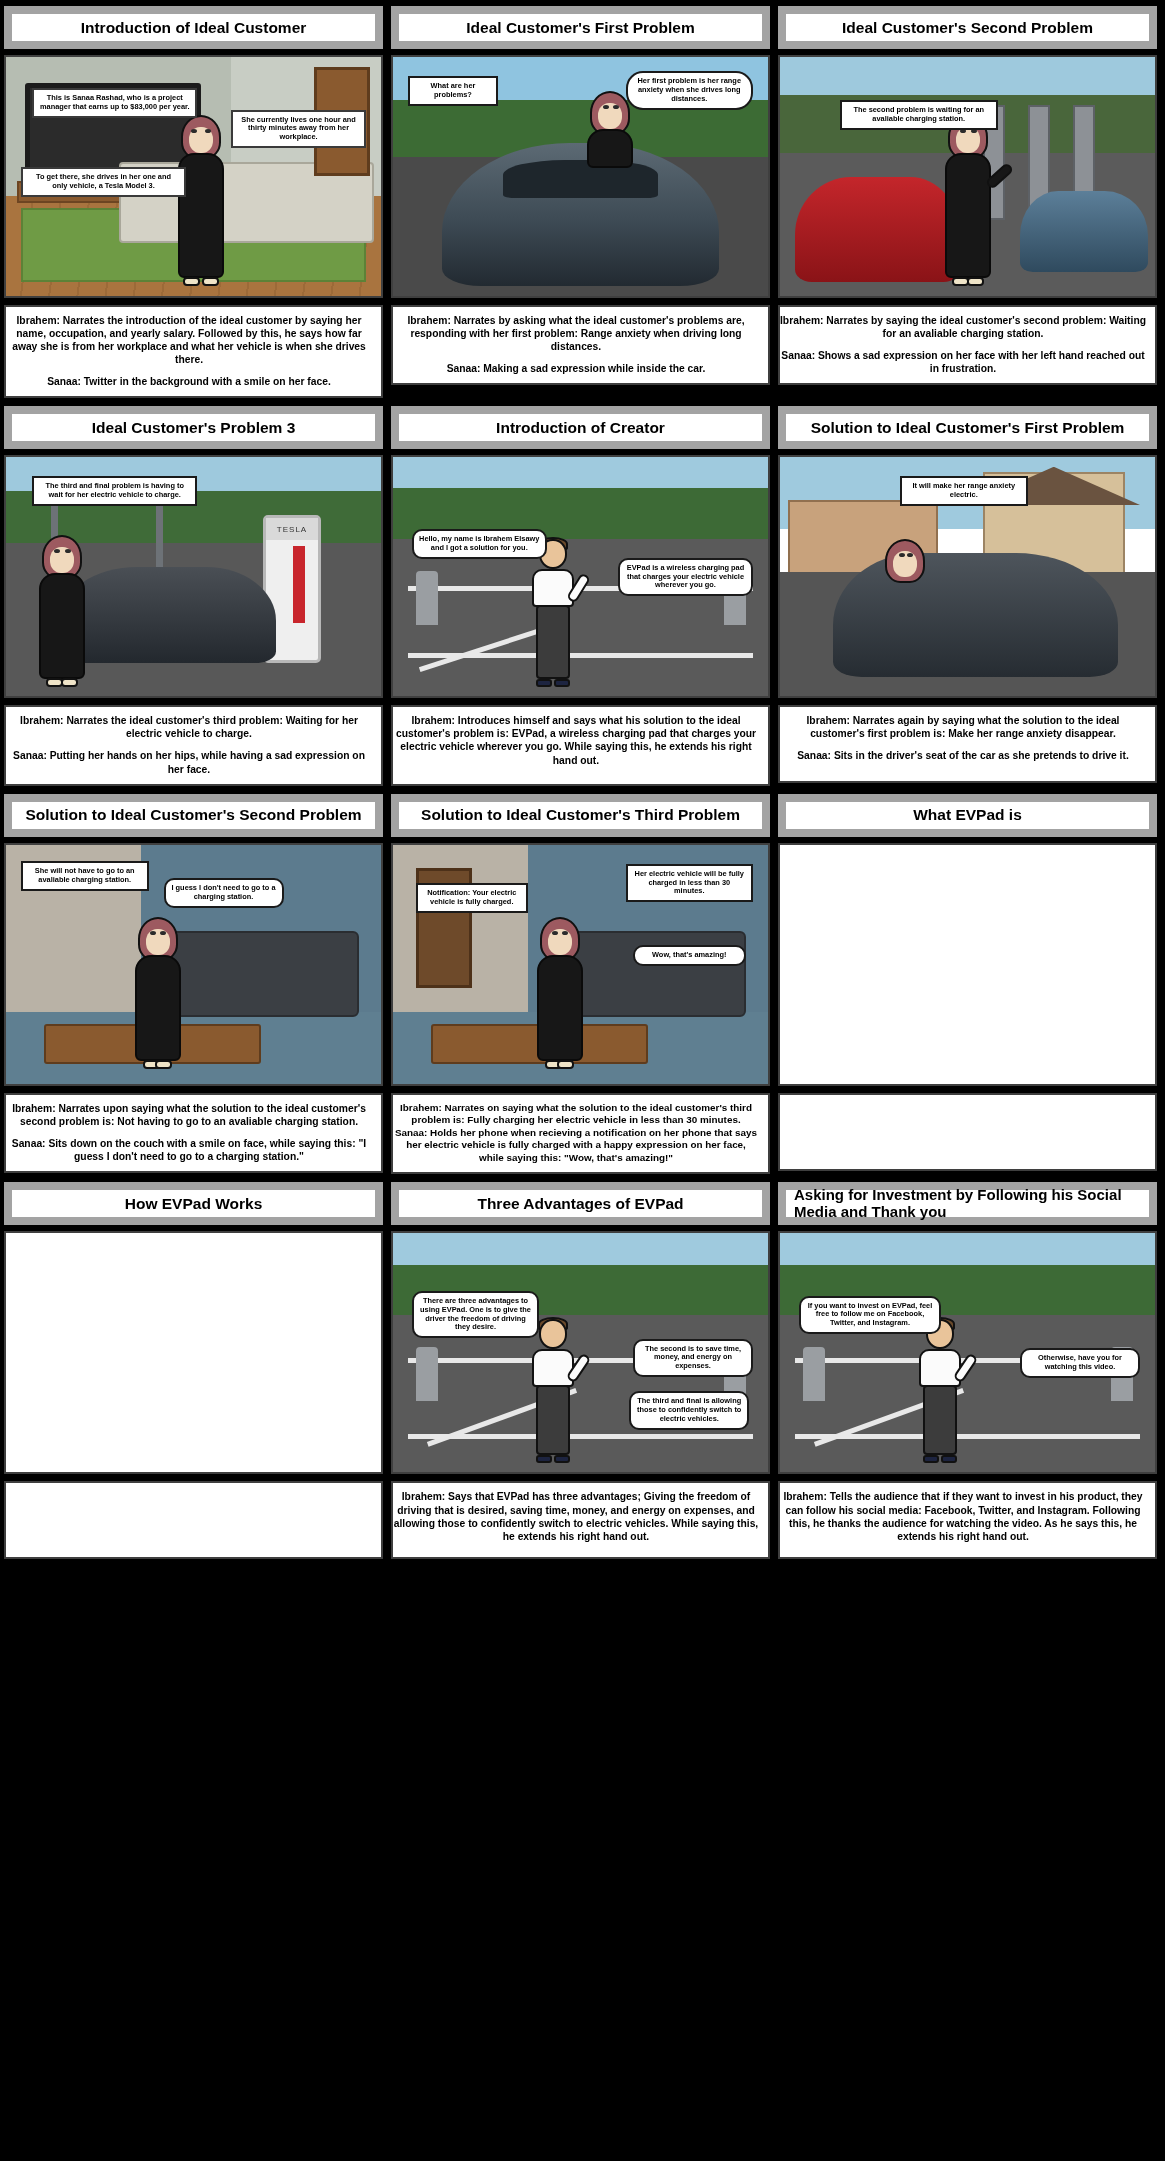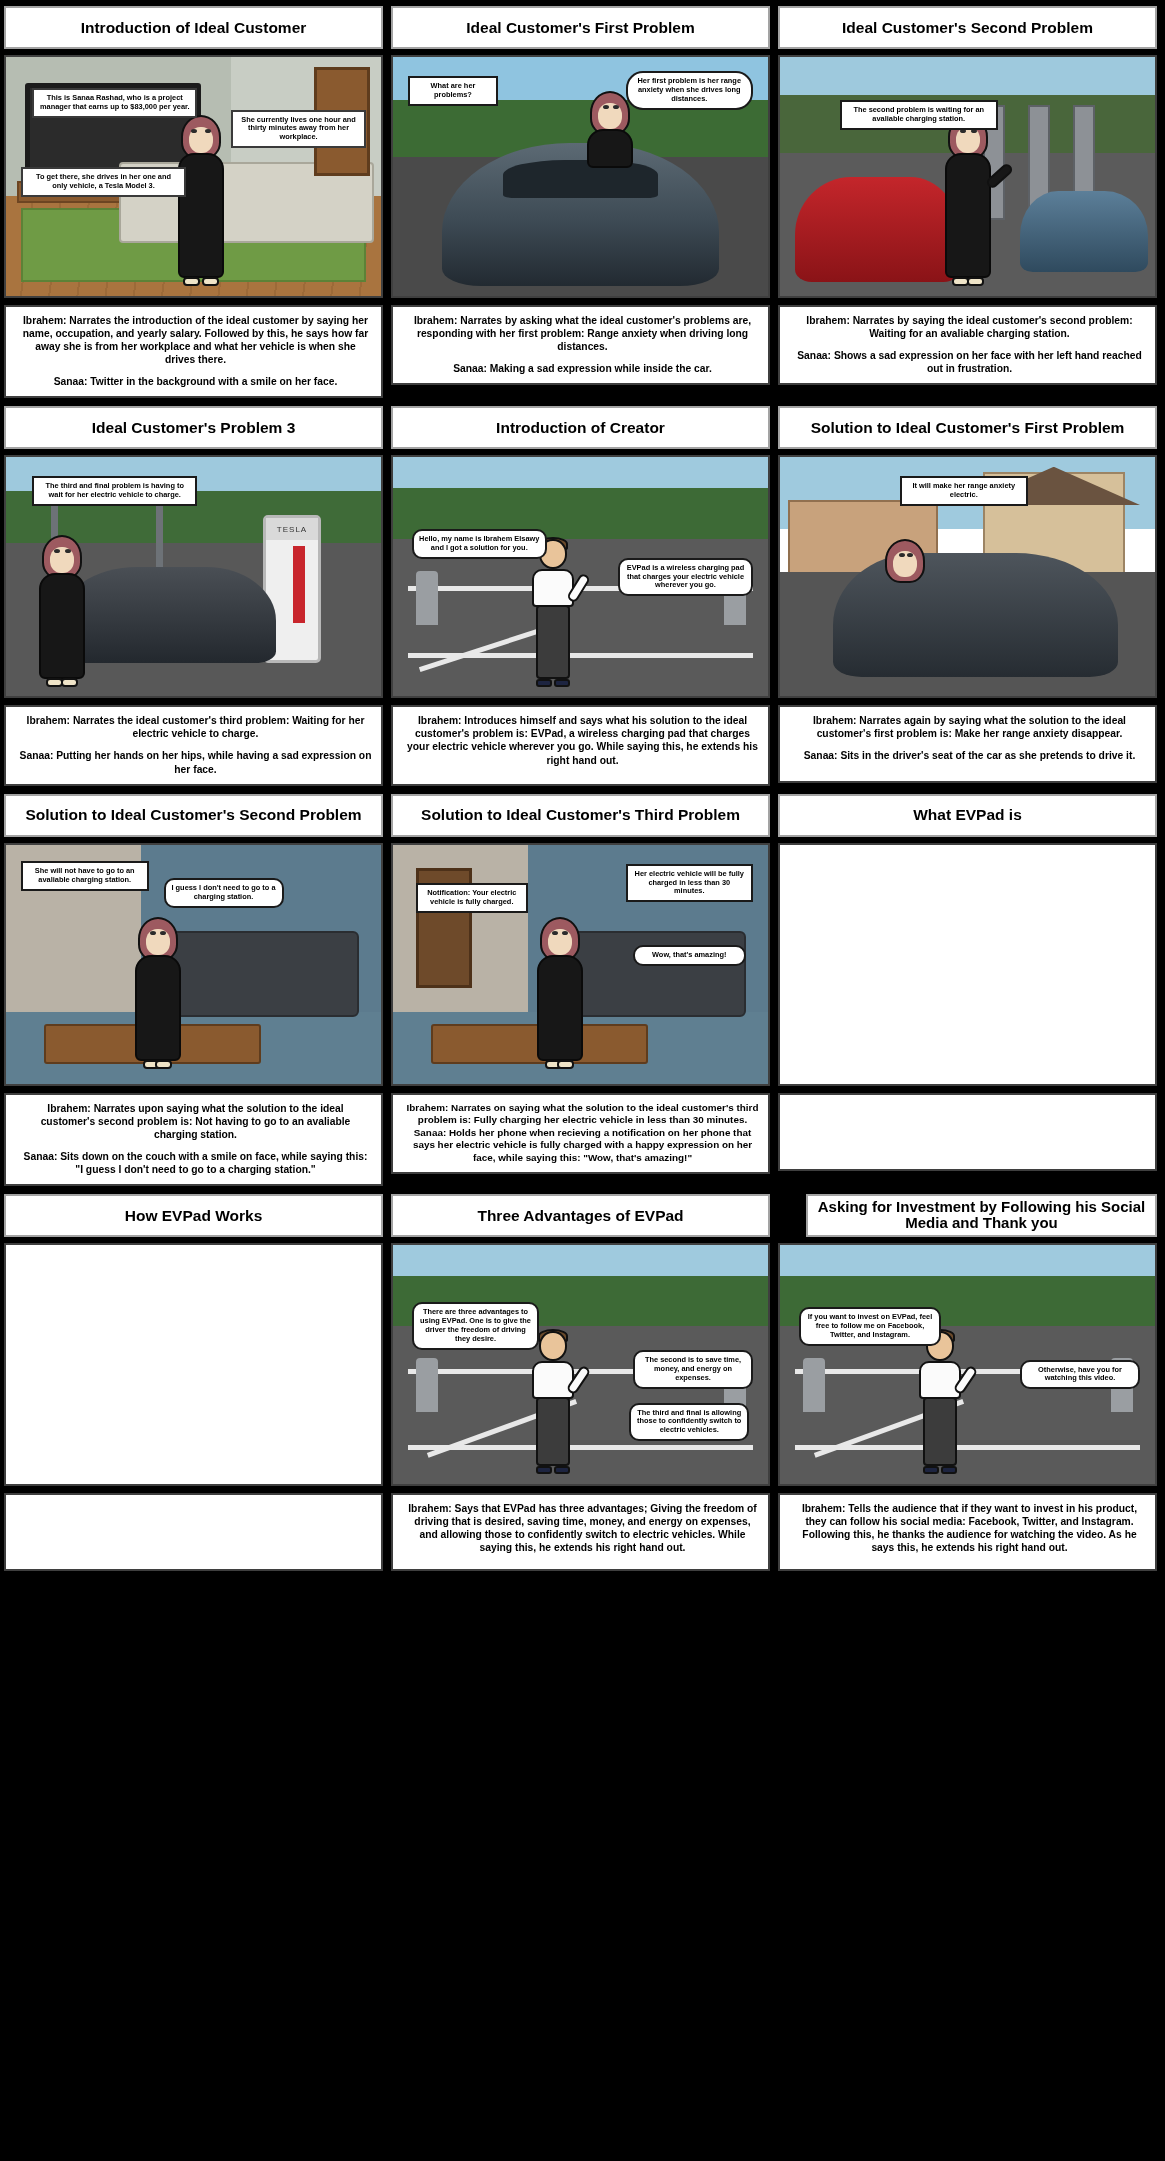--- a/index.html
+++ b/index.html
@@ -20,53 +20,53 @@
     margin-bottom: 8px;
   }
   .cell {
     width: 379px;
     display: flex;
     flex-direction: column;
   }
   
   .title {
     background: #ffffff;
-    border: 2px solid #a3a3a3;
+    border: 8px solid #a3a3a3;
     height: 43px;
     display: flex;
     align-items: center;
     justify-content: center;
-    text-align: center;
+    text-align: left;
     font-weight: bold;
     font-size: 15.5px;
     color: #000000;
     line-height: 1.12;
     padding: 2px 8px;
     margin-bottom: 6px;
   }
-  .title.two-line { font-size: 15px; margin-left: 28px; }
+  .title.two-line { font-size: 15px; }
 
   
   .panel {
     position: relative;
     height: 243px;
     border: 2px solid #3f3f3f;
     background: #ffffff;
     overflow: hidden;
   }
   .panel.empty { background: #ffffff; }
   .scene { position: absolute; inset: 0; overflow: hidden; }
 
   
   .caption {
     margin-top: 7px;
     background: #ffffff;
     border: 2px solid #3f3f3f;
     min-height: 78px;
-    padding: 7px 9px 8px 13px;
+    padding: 7px 9px 8px 0;
     font-size: 10.3px;
     line-height: 1.27;
     color: #000000;
     font-weight: bold;
     text-align: center;
   }
   .caption .line2 { margin-top: 9px; }
   .caption.tight { font-size: 9.9px; }
   .caption.empty { min-height: 78px; }
 

